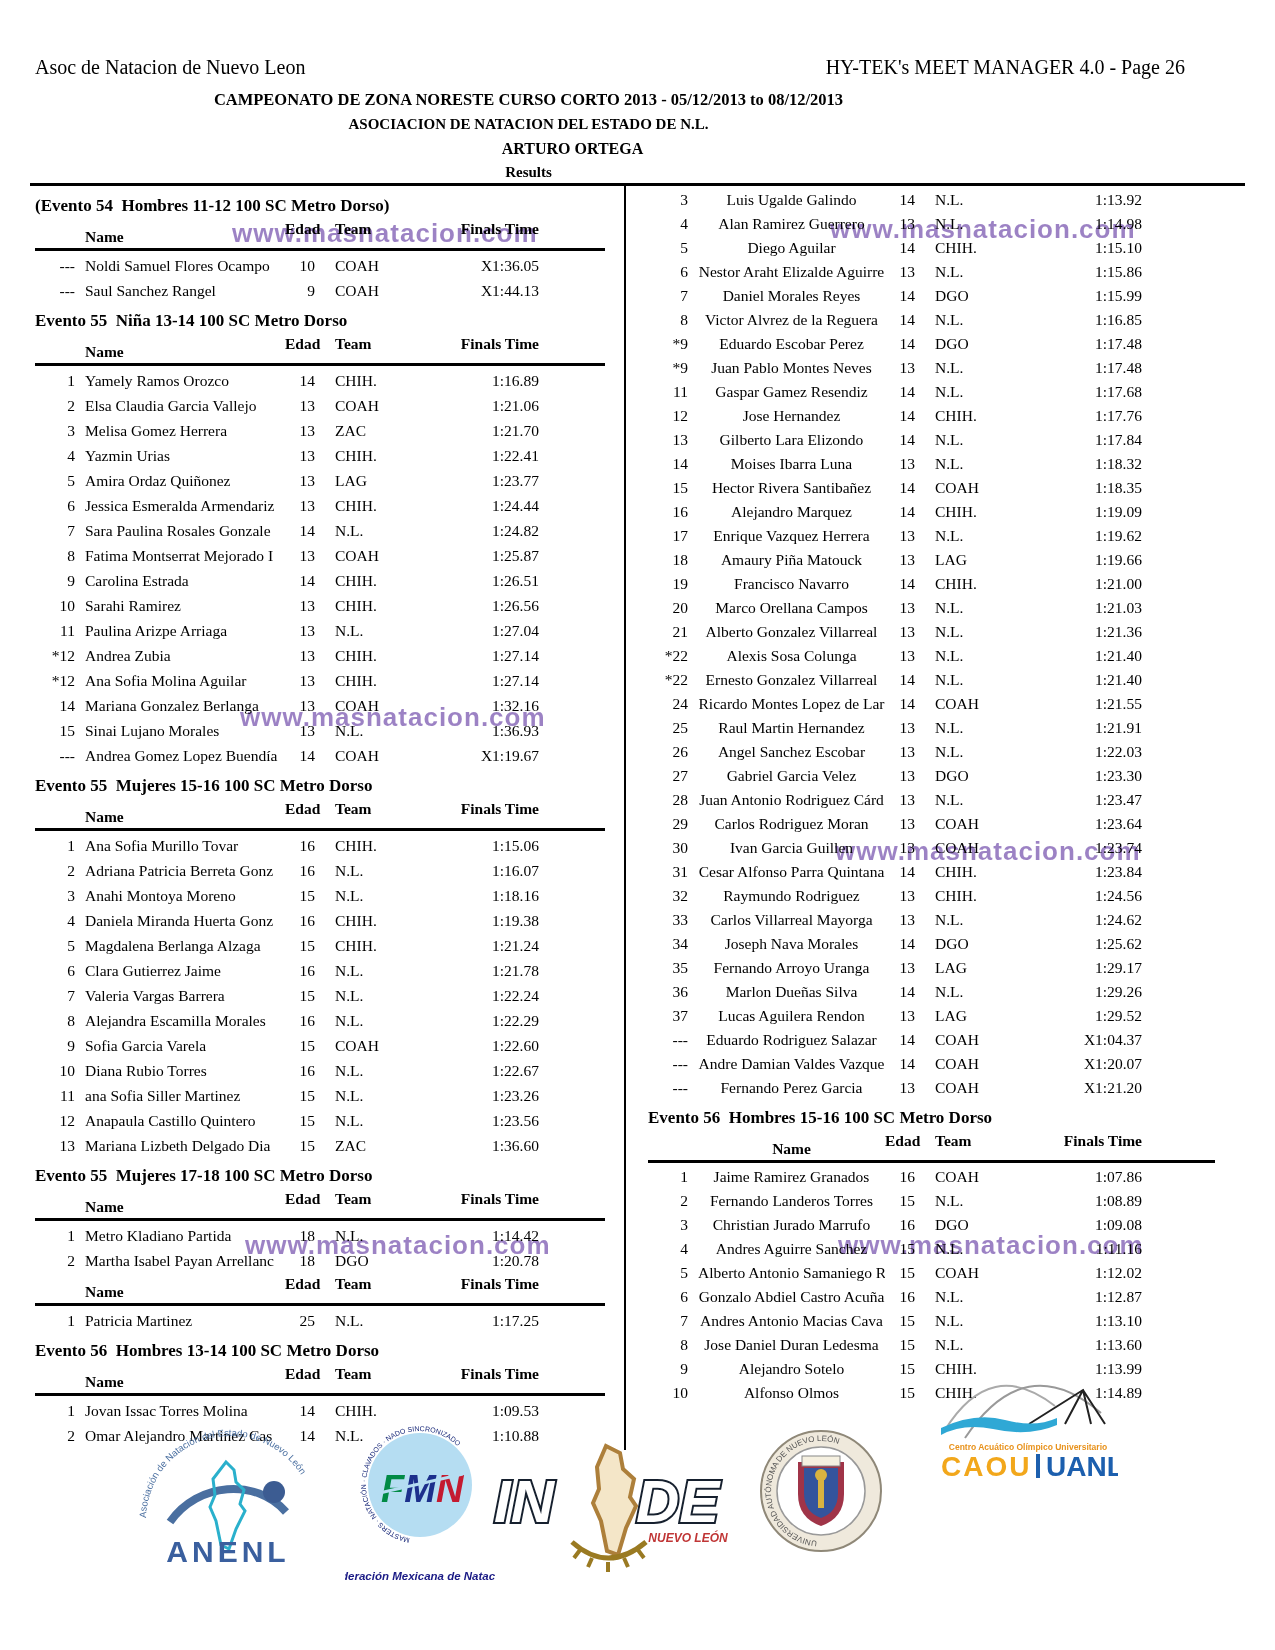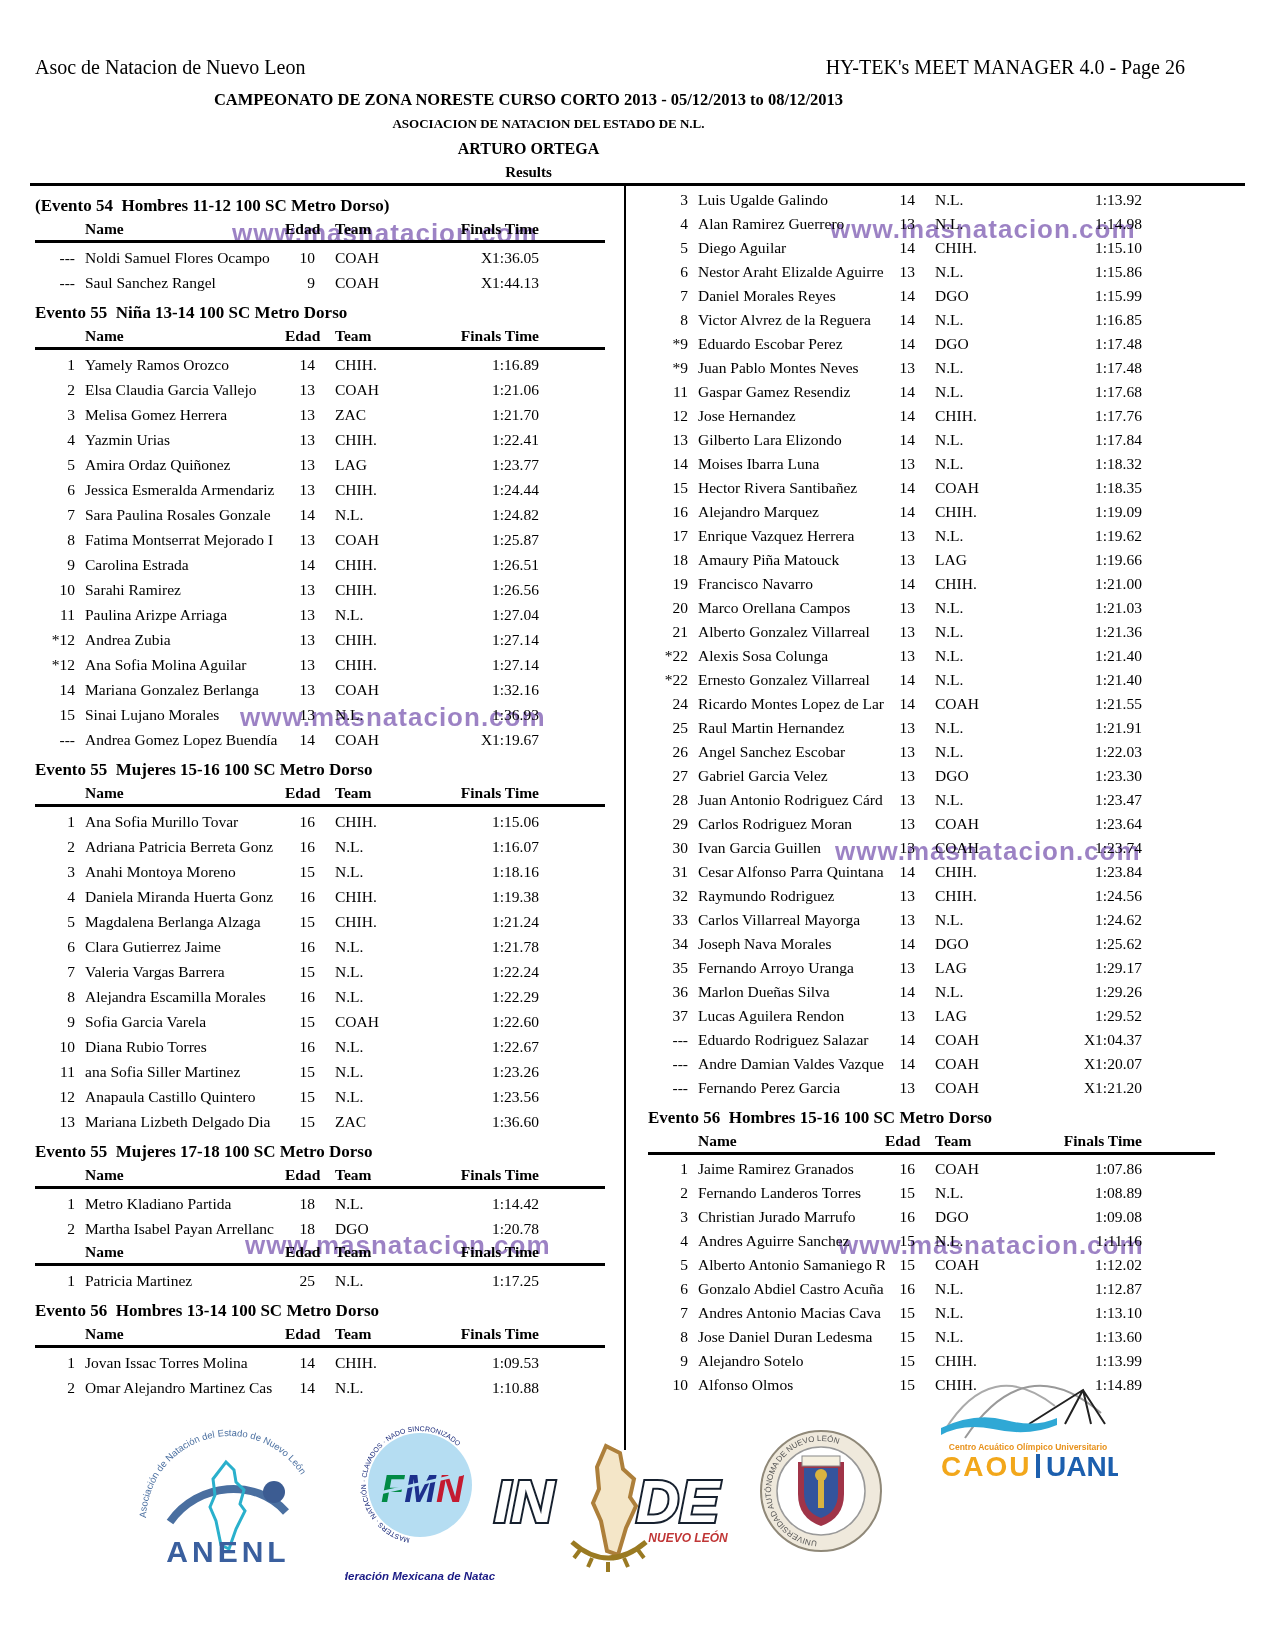--- a/index.html
+++ b/index.html
@@ -1,40 +1,40 @@
 <!DOCTYPE html>
 <html><head>
 <meta charset="utf-8">
 <style>
   html,body{margin:0;padding:0;background:#fff;}
   body{width:1275px;height:1650px;position:relative;font-family:"Liberation Serif","DejaVu Serif",serif;color:#000;overflow:hidden;}
   .hdr-row{position:absolute;top:56px;left:35px;width:1150px;display:flex;justify-content:space-between;font-size:20px;gap:16px;}
   .title{position:absolute;left:0;width:1057px;text-align:center;font-weight:bold;}
   #t1{top:90px;font-size:16.5px;}
-  #t2{top:116px;font-size:13px;padding-left:20px;}
-  #t3{top:140px;font-size:16px;}
+  #t2{top:116px;font-size:15px;}
+  #t3{top:140px;font-size:16px;padding-left:44px;}
   #results-label{top:164px;font-size:15px;}
   .toprule{position:absolute;top:183px;left:30px;width:1215px;height:3px;background:#000;}
   .divider{position:absolute;top:186px;left:624px;width:2px;height:1264px;background:#000;}
   .col{position:absolute;top:188px;}
   #col-left{left:35px;width:570px;}
   #col-right{left:648px;width:567px;}
   .event-title{font-size:17px;font-weight:bold;white-space:pre;line-height:24px;margin-top:6px;}
   .thead{display:flex;font-weight:bold;font-size:15.5px;line-height:22px;border-bottom:3px solid #000;margin-bottom:2px;}
   .row{display:flex;font-size:15.5px;}
   #col-left .row{line-height:25px;}
   #col-right .row{line-height:24px;}
   .c-rank{width:40px;text-align:right;flex:none;}
   .c-name{width:200px;margin-left:10px;white-space:nowrap;overflow:hidden;flex:none;}
-  #col-right .c-name{width:187px;}
+  #col-right .c-name{width:187px;text-align:center;}
   .c-edad{width:30px;text-align:right;flex:none;white-space:nowrap;}
   .c-team{width:95px;margin-left:20px;flex:none;white-space:nowrap;overflow:hidden;}
   .c-time{flex:1;text-align:right;padding-right:66px;white-space:nowrap;}
   #col-right .c-time{padding-right:73px;}
-  .thead .c-name{overflow:visible;}
+  .thead .c-name{overflow:visible;margin-top:8px;}
   .watermark{position:absolute;font-family:"Liberation Sans",sans-serif;font-weight:bold;font-size:26px;color:#4c1d95;opacity:.55;letter-spacing:1px;white-space:nowrap;pointer-events:none;}
   .logo{position:absolute;}
   svg text{font-family:"Liberation Sans",sans-serif;}
 </style>
 </head>
 <body>
 
 <div class="hdr-row">
   <span>Asoc de Natacion de Nuevo Leon</span>
   <span>HY-TEK's MEET MANAGER 4.0 - Page 26</span>

